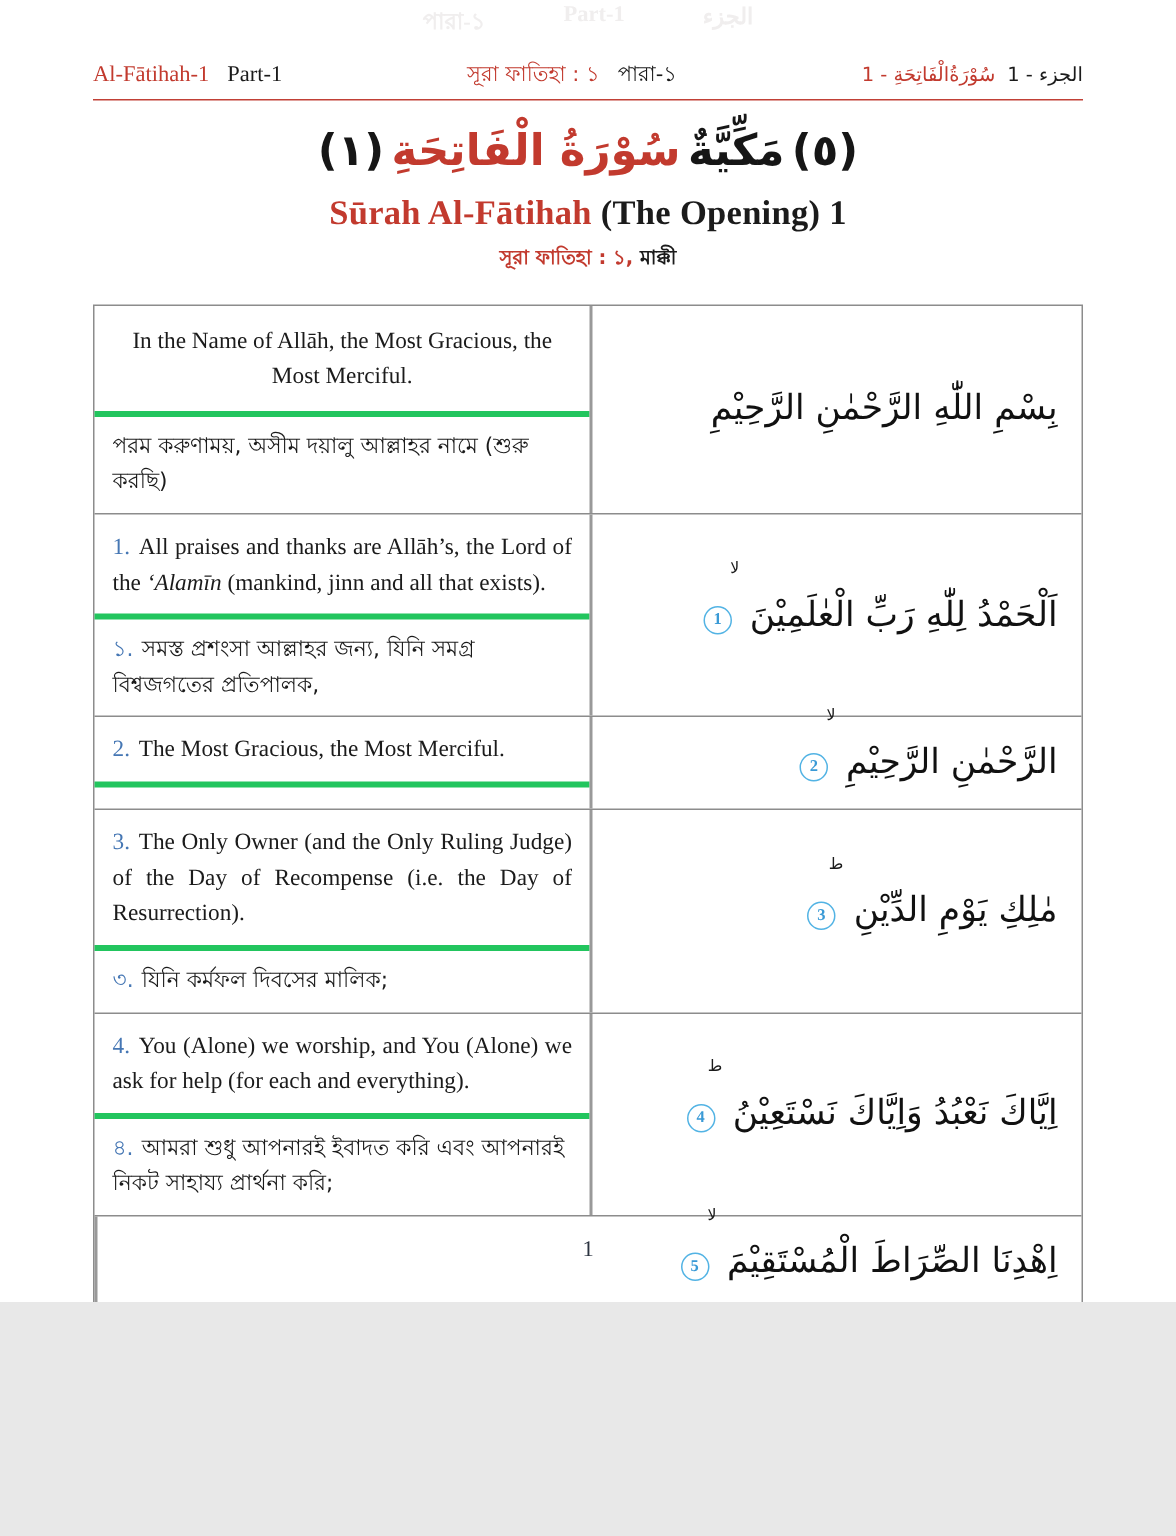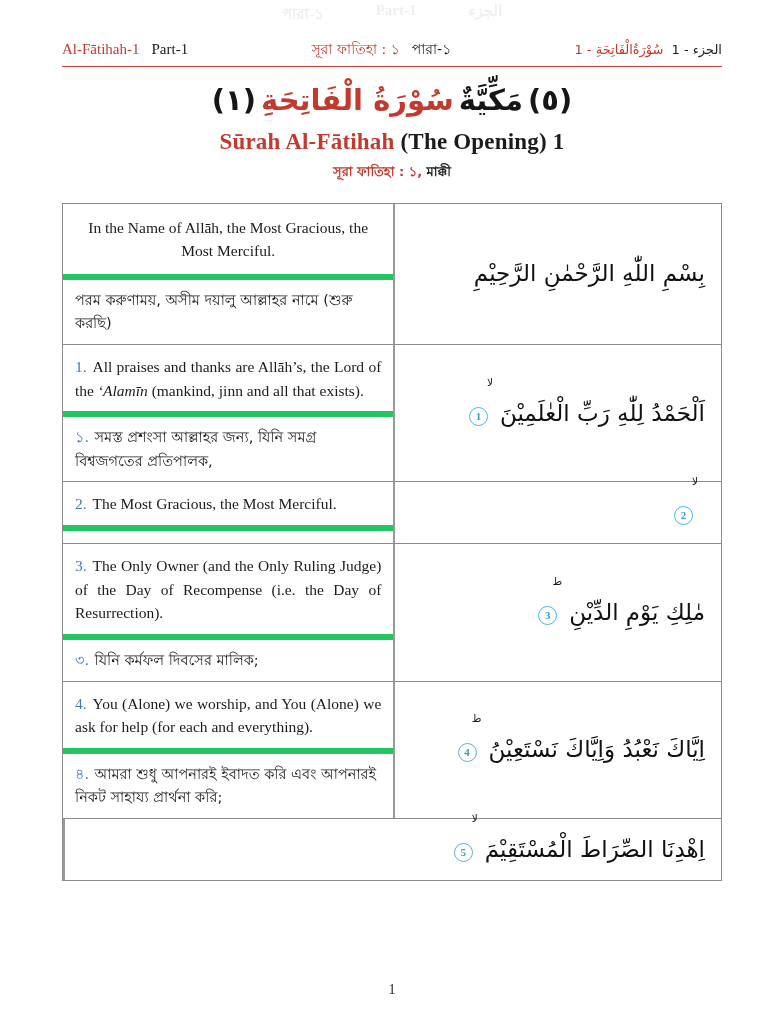--- a/index.html
+++ b/index.html
@@ -1,19 +1,19 @@
 <!DOCTYPE html>
 <html><head>
 <meta charset="utf-8">
 <style>
   * { margin:0; padding:0; box-sizing:border-box; }
   html,body { background:#e8e8e8; }
   .page {
     position:relative;
-    width:784px; height:1024px;
+    width:784px; height:868px;
     margin:0 auto;
     background:#ffffff;
     font-family:"Liberation Serif", serif;
     color:#1b1b1b;
     overflow:hidden;
   }
   .content { margin:0 62px; }
 
   
   .ghost-header {
@@ -61,21 +61,21 @@
     margin-top:20px;
     border:1.5px solid #8c8c8c;
   }
   .vrow { display:flex; align-items:stretch; }
   .vrow + .vrow { border-top:1px solid #8c8c8c; }
   .vleft { width:50.2%; display:flex; flex-direction:column; }
   .ven {
     padding:10px 12px 9px 12px;
     font-size:15.5px; line-height:1.53;
     text-align:justify;
-    border-bottom:6px solid #22c55e;
+    border-bottom:4px solid #22c55e;
     flex:0 0 auto;
   }
   .ven.center { text-align:center; padding:12px 18px 11px 18px; }
   .vbn {
     padding:9px 12px 8px 12px;
     font-size:14.5px; line-height:1.62;
     font-family:"DejaVu Sans", sans-serif;
     flex:1 0 auto;
   }
   .num { color:#4677b4; margin-right:.38em; }
@@ -185,21 +185,21 @@
         </div>
       </section>
 
       <section class="vrow">
         <div class="vleft">
           <div class="ven">
             <span class="num">2.</span><span>The Most Gracious, the Most Merciful.</span>
           </div>
         </div>
         <div class="vright">
-          <div class="ar-line"><span class="ayah-marker"><span class="stop-mark">لا</span><span class="ayah-circle">2</span></span></div>
+          <div class="ar-line"><span>الرَّحْمٰنِ الرَّحِيْمِ</span><span class="ayah-marker"><span class="stop-mark">لا</span><span class="ayah-circle">2</span></span></div>
         </div>
       </section>
 
       <section class="vrow">
         <div class="vleft">
           <div class="ven">
             <span class="num">3.</span><span>The Only Owner (and the Only Ruling Judge) of the Day of Recompense (i.e. the Day of Resurrection).</span>
           </div>
           <div class="vbn">
             <span class="num">৩.</span><span>যিনি কর্মফল দিবসের মালিক;</span>

